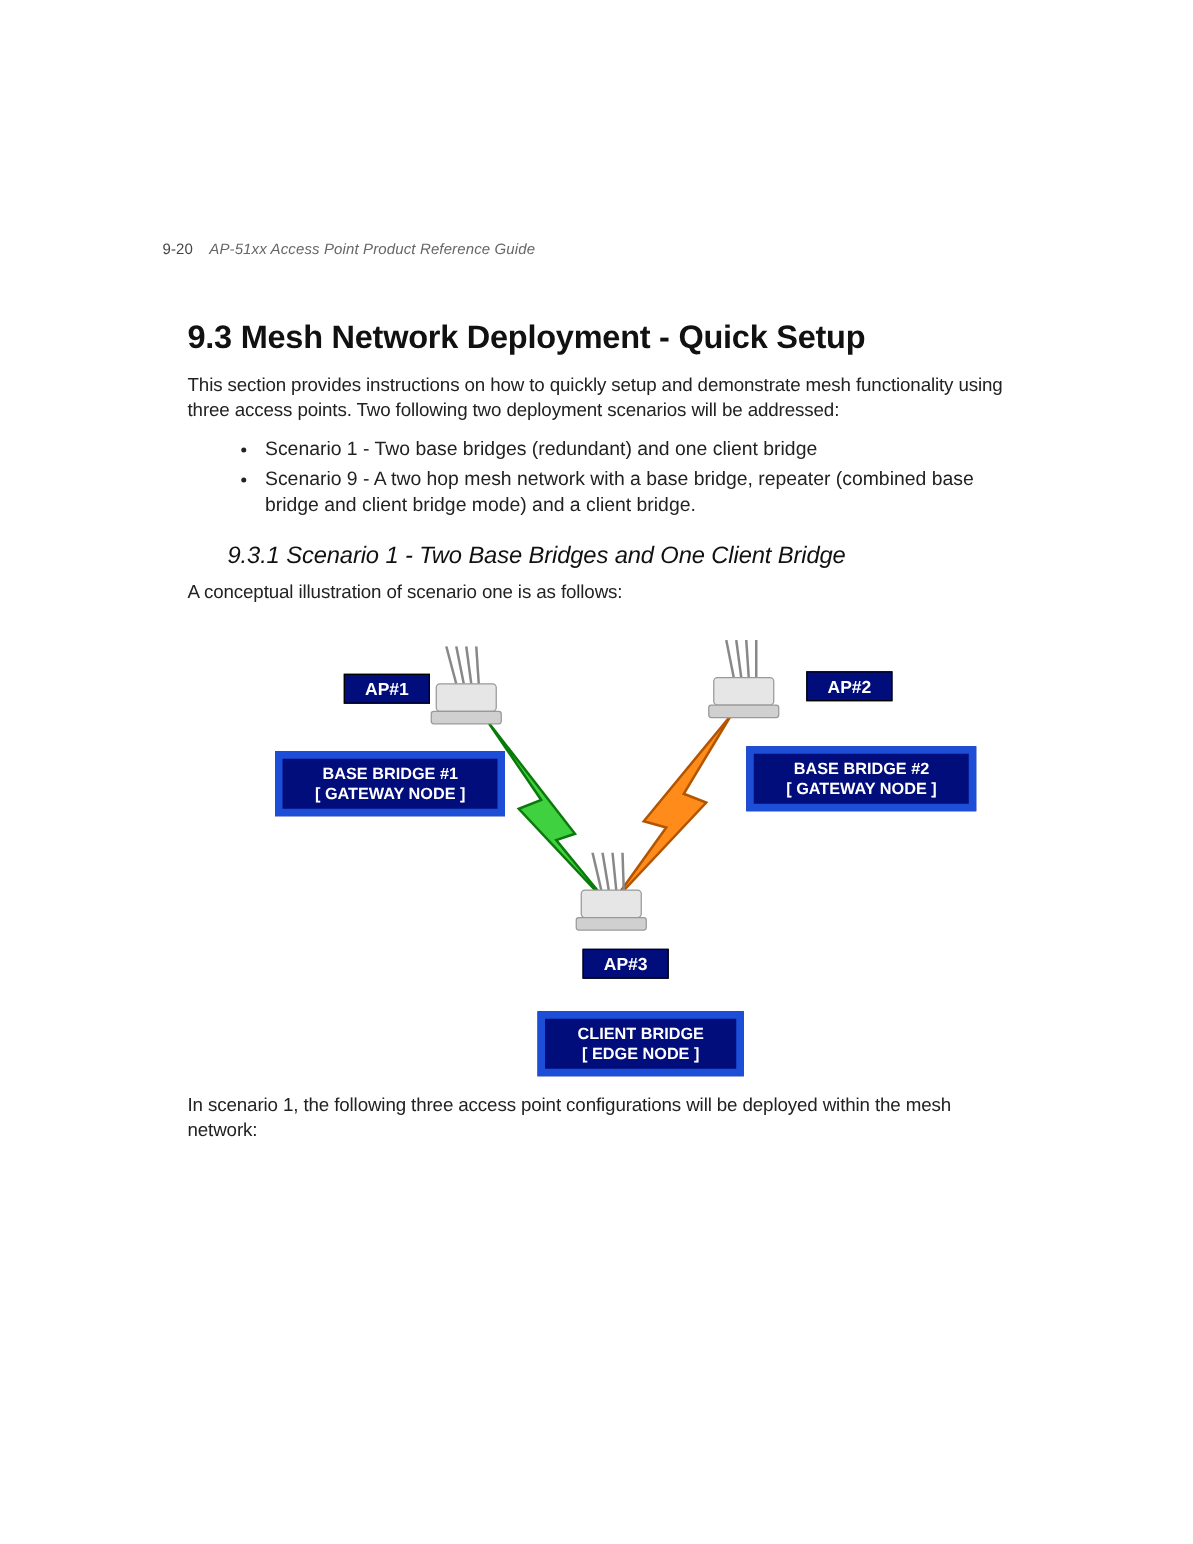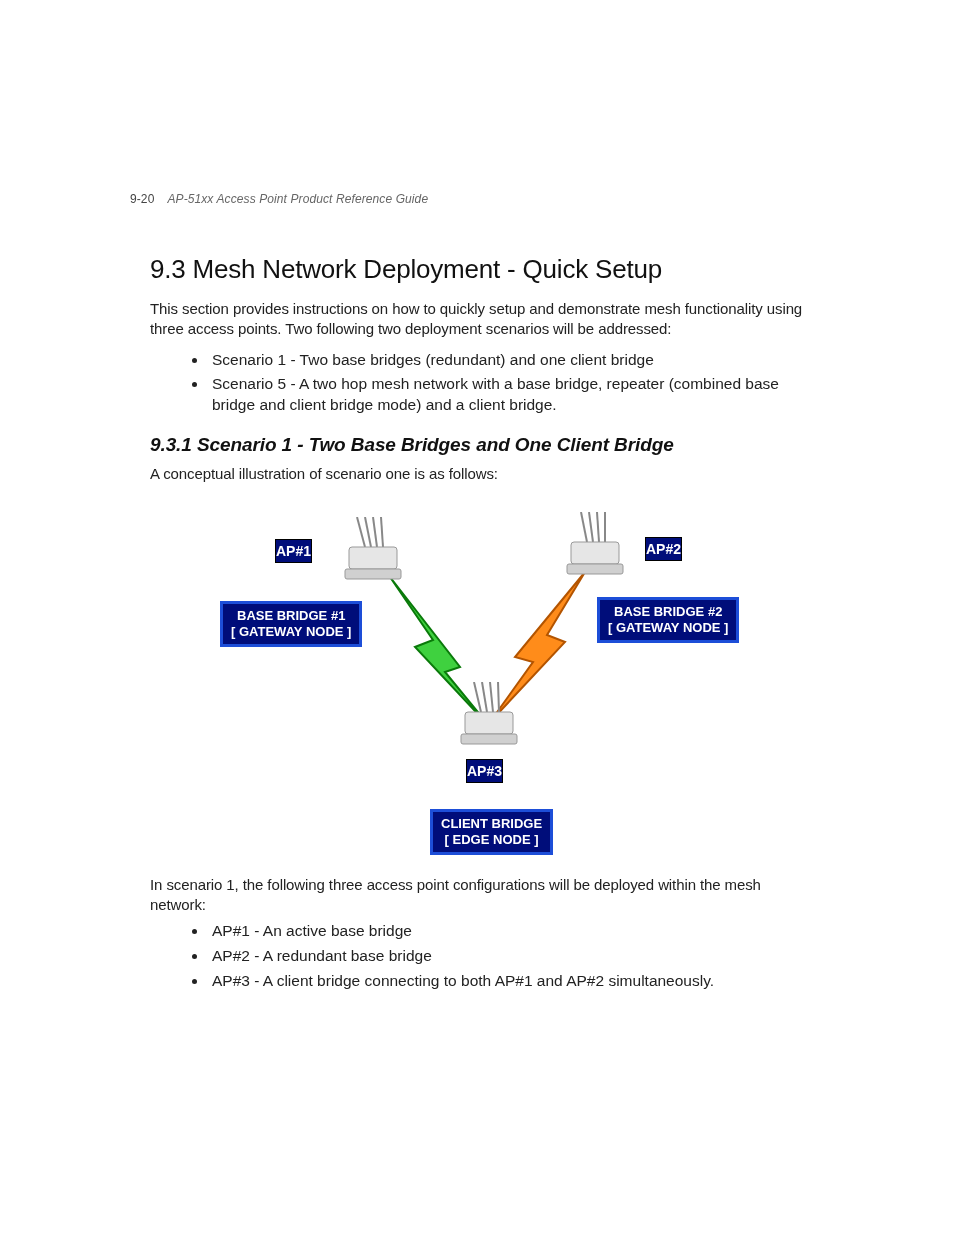--- a/index.html
+++ b/index.html
@@ -25,21 +25,21 @@
     letter-spacing: 0.1px;
   }
   .running-head .pgnum {
     font-style: normal;
     color: #444;
     margin-right: 10px;
     font-size: 12px;
   }
   .h2 {
     font-size: 26px;
-    font-weight: 400;
+    font-weight: 700;
     color: #111;
     margin-top: 64px;
     margin-bottom: 14px;
     font-stretch: condensed;
     letter-spacing: -0.2px;
   }
   .body {
     font-size: 15px;
     line-height: 1.35;
     color: #222;
@@ -53,54 +53,55 @@
   ul.bullets li {
     font-size: 15.5px;
     line-height: 1.35;
     margin-bottom: 4px;
     padding-left: 4px;
   }
   ul.bullets li .scen-label { }
   .h3 {
     font-size: 19px;
     font-style: italic;
-    font-weight: 700;
+    font-weight: 400;
     color: #111;
     margin-top: 18px;
     margin-bottom: 8px;
     letter-spacing: -0.1px;
+    margin-left: 32px;
   }
   .fig-wrap {
     width: 540px;
     height: 370px;
     margin: 12px auto 8px auto;
     position: relative;
   }
   .fig-wrap svg { position: absolute; left:0; top:0; }
   .ap-badge {
     position: absolute;
     background: #000d7a;
     color: #fff;
     font-weight: 700;
     font-family: Arial, sans-serif;
     font-size: 14px;
-    padding: 3px 0;
+    padding: 3px 16px;
     border: 1px solid #000;
     white-space: nowrap;
   }
   .role-box {
     position: absolute;
     background: #000d7a;
     color: #fff;
     font-weight: 700;
     font-family: Arial, sans-serif;
     font-size: 13px;
     text-align: center;
-    border: 3px solid #1d4ed8;
-    padding: 4px 8px;
+    border: 6px solid #1d4ed8;
+    padding: 4px 26px;
     white-space: nowrap;
     line-height: 1.25;
   }
   .ap-device {
     position: absolute;
     width: 80px;
     height: 70px;
   }
   .post-fig { margin-top: 6px; }
 </style>
@@ -116,21 +117,21 @@
 
   <div class="h2">9.3 Mesh Network Deployment - Quick Setup</div>
 
   <div class="body intro">This section provides instructions on how to quickly setup and demonstrate mesh functionality using three access points. Two following two deployment scenarios will be addressed:</div>
 
   <ul class="bullets">
     <li>
       <span class="scen-label">Scenario 1</span><span> - Two base bridges (redundant) and one client bridge</span>
     </li>
     <li>
-      <span class="scen-label">Scenario 5</span><span> - A two hop mesh network with a base bridge, repeater (combined base bridge and client bridge mode) and a client bridge.</span>
+      <span class="scen-label">Scenario 9</span><span> - A two hop mesh network with a base bridge, repeater (combined base bridge and client bridge mode) and a client bridge.</span>
     </li>
   </ul>
 
   <div class="h3">9.3.1 Scenario 1 - Two Base Bridges and One Client Bridge</div>
 
   <div class="body">A conceptual illustration of scenario one is as follows:</div>
 
   <div class="fig-wrap">
 
     <svg width="540" height="370">
@@ -191,19 +192,14 @@
     <div class="ap-badge" style="left:251px; top:262px;">AP#3</div>
     <div class="role-box" style="left:215px; top:312px;">
       <span>CLIENT BRIDGE</span><br>
       <span>[ EDGE NODE ]</span>
     </div>
 
   </div>
 
   <div class="body post-fig">In scenario 1, the following three access point configurations will be deployed within the mesh network:</div>
 
-  <ul class="bullets">
-    <li>AP#1 - An active base bridge</li>
-    <li>AP#2 - A redundant base bridge</li>
-    <li>AP#3 - A client bridge connecting to both AP#1 and AP#2 simultaneously.</li>
-  </ul>
 
 </div>
 
 </body></html>

